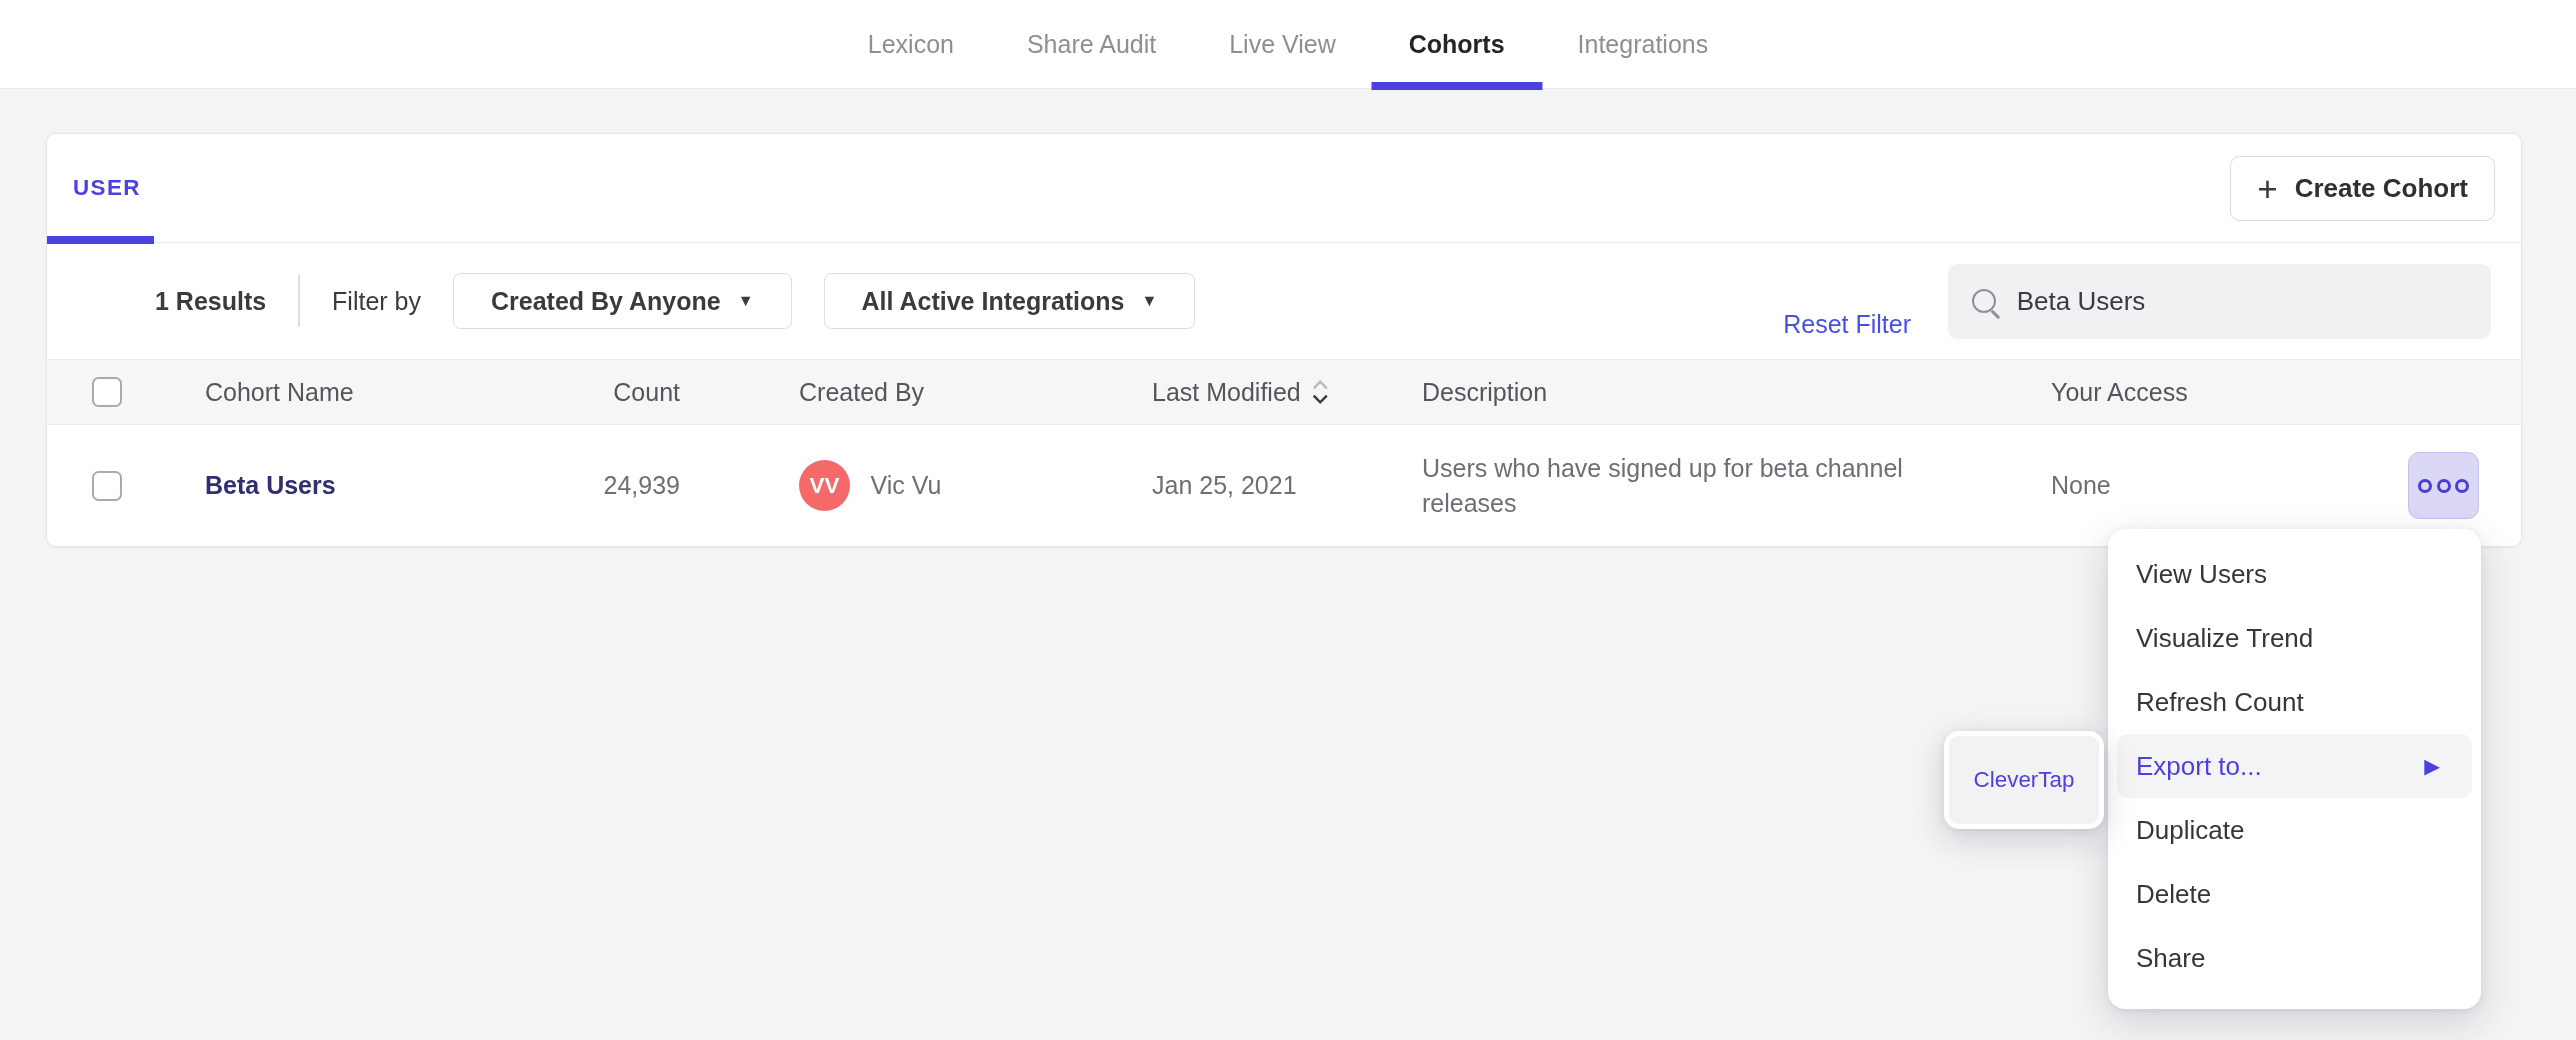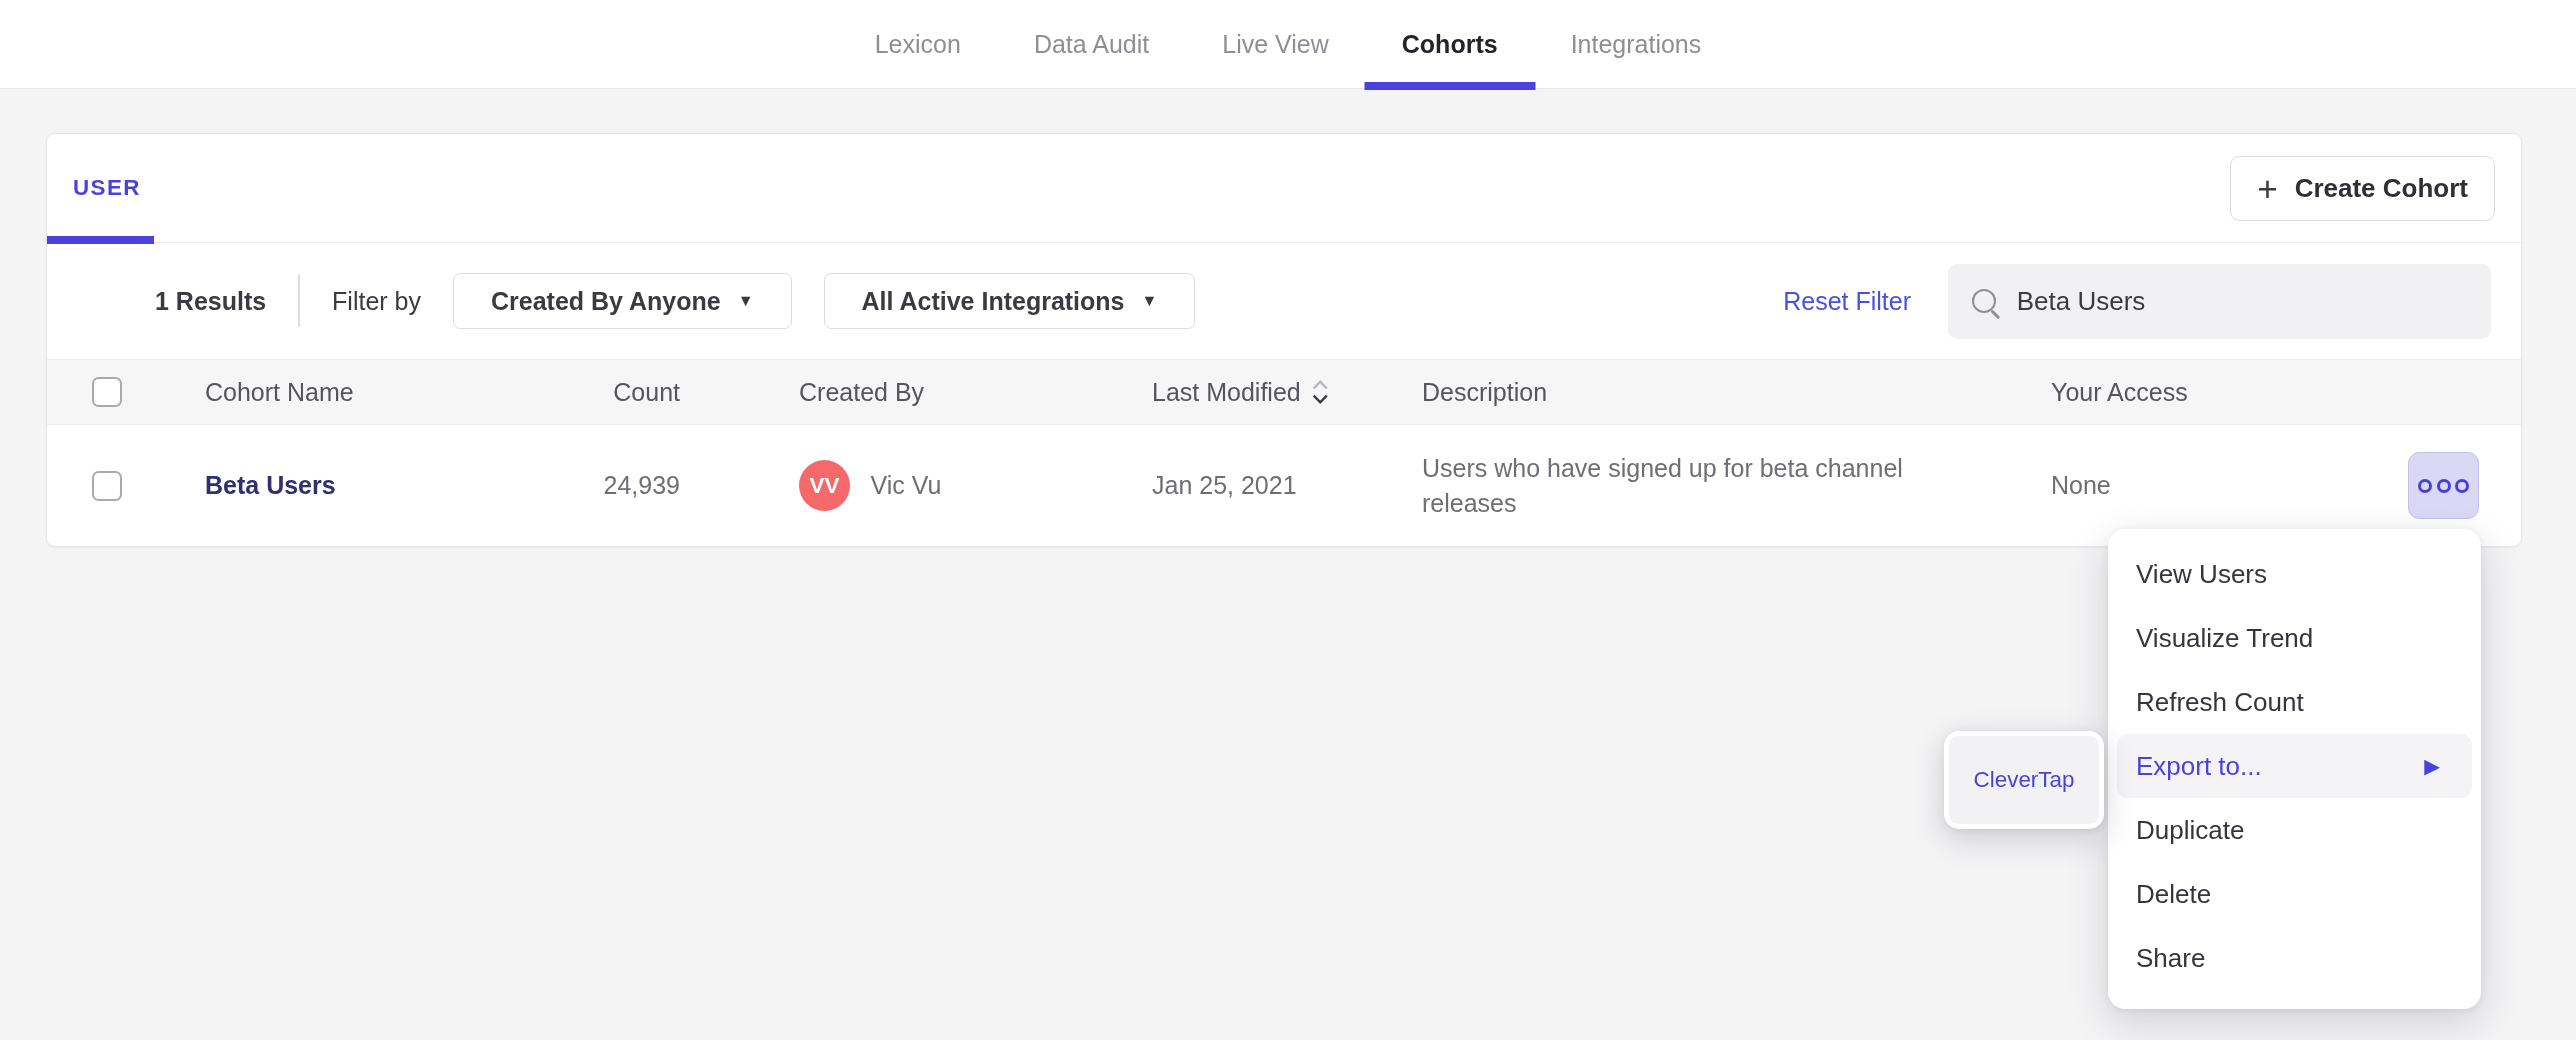--- a/index.html
+++ b/index.html
@@ -68,21 +68,21 @@
   .toolbar-left{display:flex;align-items:center;gap:32px;margin-left:78px;}
   .results{font-size:25px;font-weight:600;color:#3a3a40;white-space:nowrap;}
   .vdivider{width:1.9px;height:52px;background:#dddde1;}
   .filter-label{font-size:25px;font-weight:400;color:#3a3a40;white-space:nowrap;}
   .filter-btn{
     height:56px;border:1.9px solid #dcdce0;border-radius:7.5px;background:#fff;
     display:flex;align-items:center;gap:17px;padding:0 37px;
     font-size:25px;font-weight:600;color:#3a3a40;cursor:pointer;white-space:nowrap;
   }
   .caret{font-size:16px;color:#3a3a40;}
-  .toolbar-right{display:flex;align-items:center;gap:37px;}
+  .toolbar-right{display:flex;align-items:flex-end;gap:37px;}
   .reset-link{font-size:25px;color:var(--link);cursor:pointer;white-space:nowrap;}
   .searchbox{
     width:543px;height:75px;background:#f1f1f3;border-radius:9.3px;
     display:flex;align-items:center;padding:0 24px;gap:18.7px;
   }
   .search-glyph{
     width:24px;height:24px;border:2.8px solid #8f8f96;border-radius:50%;
     position:relative;flex:0 0 auto;
   }
   .search-glyph::after{
@@ -155,21 +155,21 @@
     width:100%;height:100%;background:#f2f2f4;border-radius:9.3px;
     display:flex;align-items:center;justify-content:center;
     font-size:22.4px;color:var(--accent);cursor:pointer;
   }
 </style>
 </head>
 <body>
 
 <div class="topnav">
   <div class="nav-tab">Lexicon</div>
-  <div class="nav-tab">Data Audit</div>
+  <div class="nav-tab">Share Audit</div>
   <div class="nav-tab">Live View</div>
   <div class="nav-tab active">Cohorts</div>
   <div class="nav-tab">Integrations</div>
 </div>
 
 <div class="panel">
 
   <div class="tabs-row">
     <div class="user-tab">USER</div>
     <button class="create-btn">

